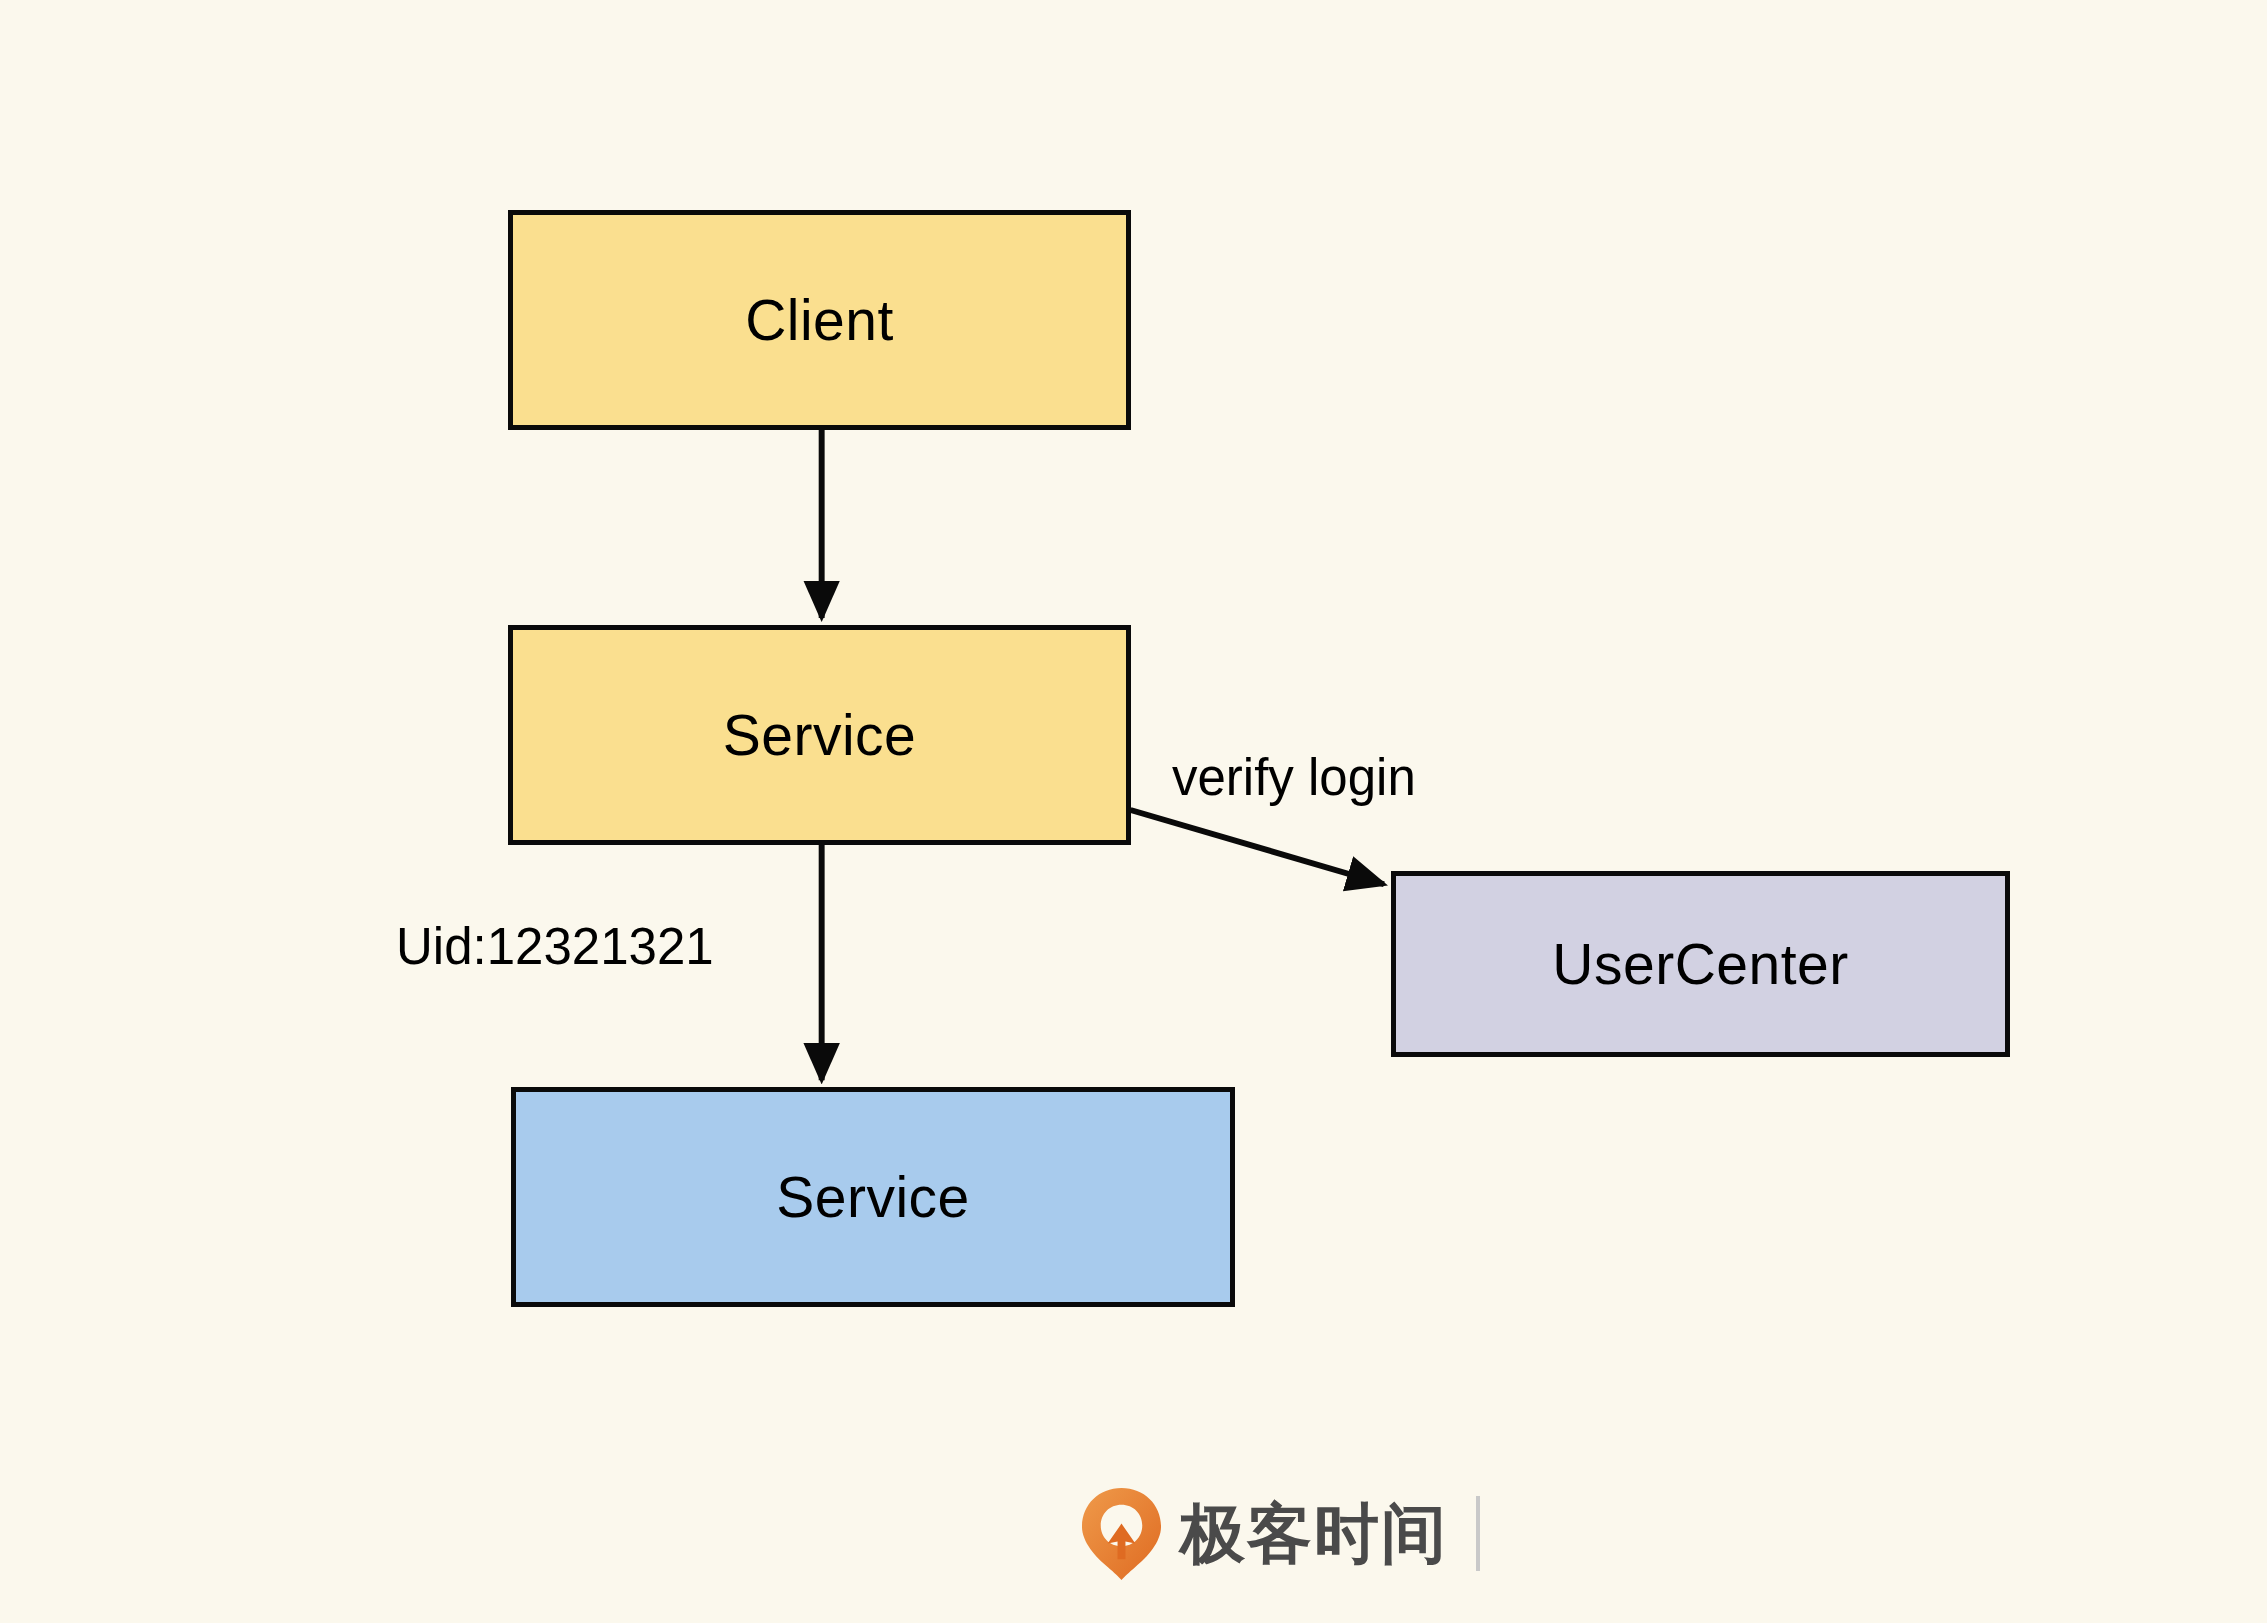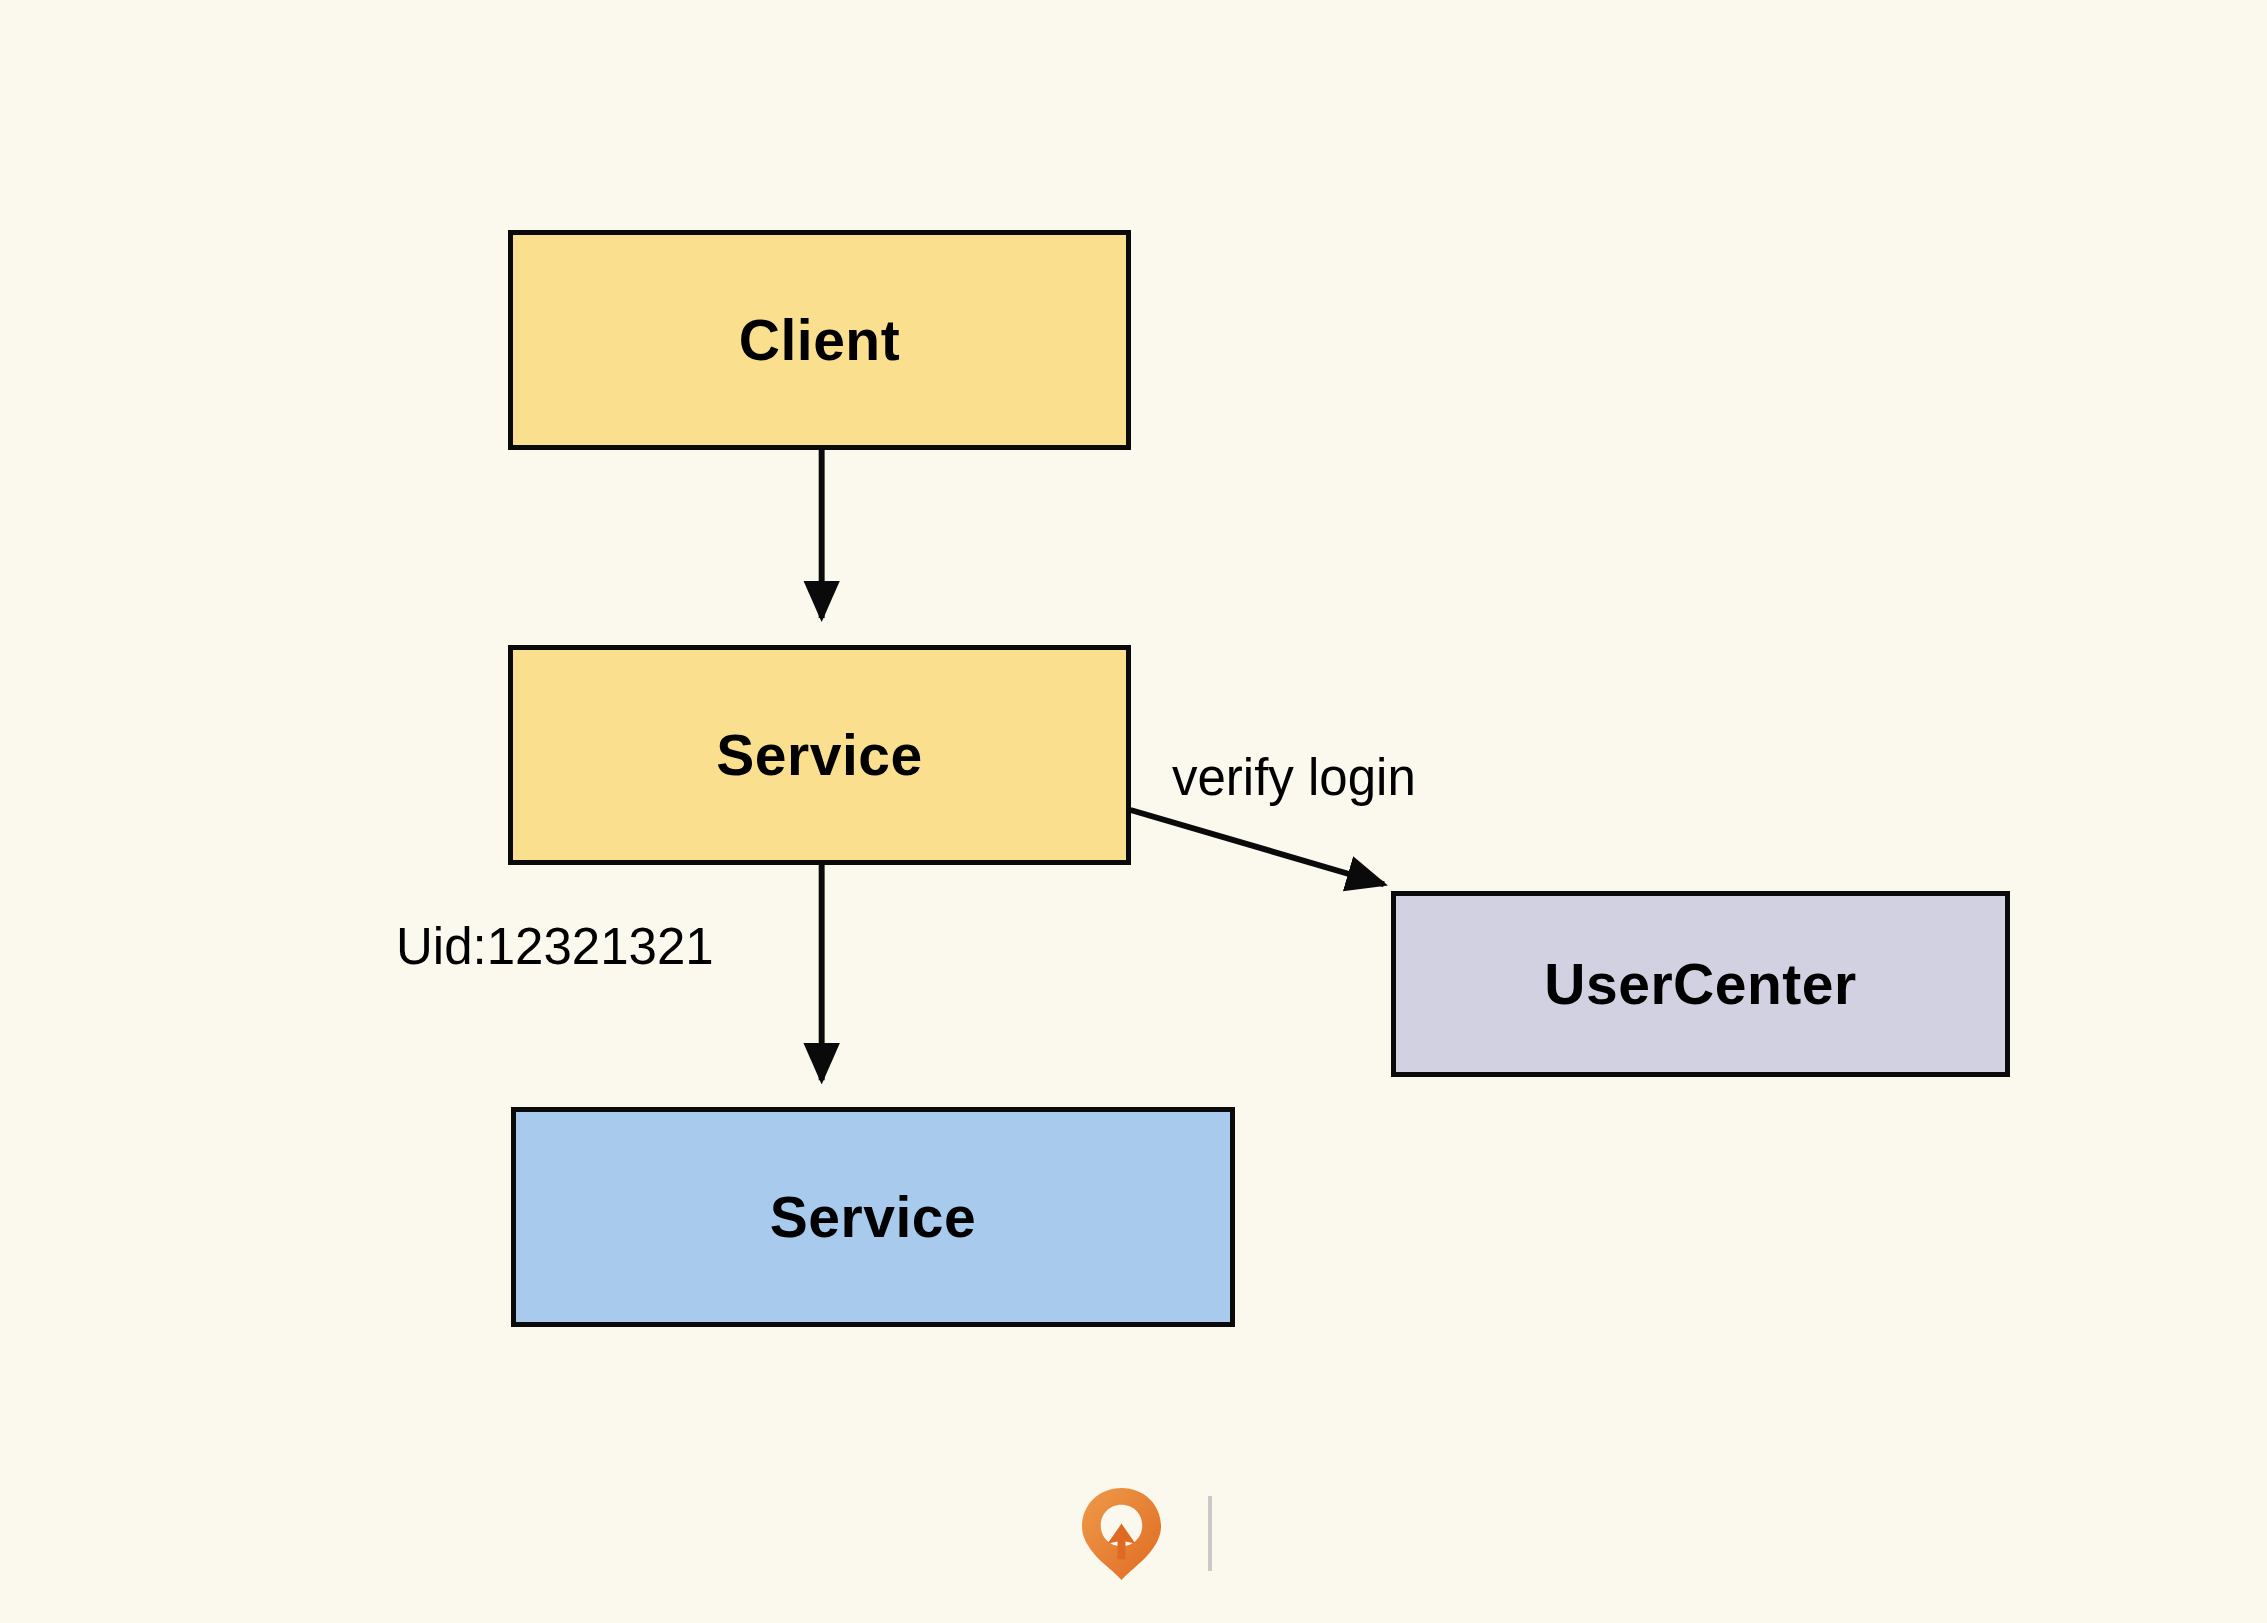--- a/index.html
+++ b/index.html
@@ -25,24 +25,23 @@
 
   .node {
     position: absolute;
     box-sizing: border-box;
     border: 5px solid #0a0a0a;
     display: flex;
     align-items: center;
     justify-content: center;
     color: #000000;
     font-size: 57px;
-    font-weight: 700;
+    font-weight: 400;
     letter-spacing: 0.5px;
     line-height: 1;
-    margin-top: 20px;
   }
 
   #node-client {
     left: 508px;
     top: 210px;
     width: 623px;
     height: 220px;
     background: #fadf8f;
   }
 
@@ -169,15 +168,16 @@
         <stop offset="0%" stop-color="#ef9a4a"></stop>
         <stop offset="100%" stop-color="#df6b22"></stop>
       </linearGradient>
     </defs>
     <path d="M43 2 C20 2 3 19 3 41 C3 57 17 72 29 82 C36 88 40 92 43 95
              C46 92 50 88 57 82 C69 72 83 57 83 41 C83 19 66 2 43 2 Z
              M43 19 C55 19 64 28 64 40 C64 52 55 61 43 61
              C31 61 22 52 22 40 C22 28 31 19 43 19 Z" fill="url(#pin-grad)"></path>
     <path d="M43 38 L57 58 L47 56 L47 74 L39 74 L39 56 L29 58 Z" fill="#df6b22"></path>
   </svg>
+  <span id="watermark-brand">极客时间</span>
   <span id="watermark-divider"></span>
 </div>
 
 
 </body></html>

